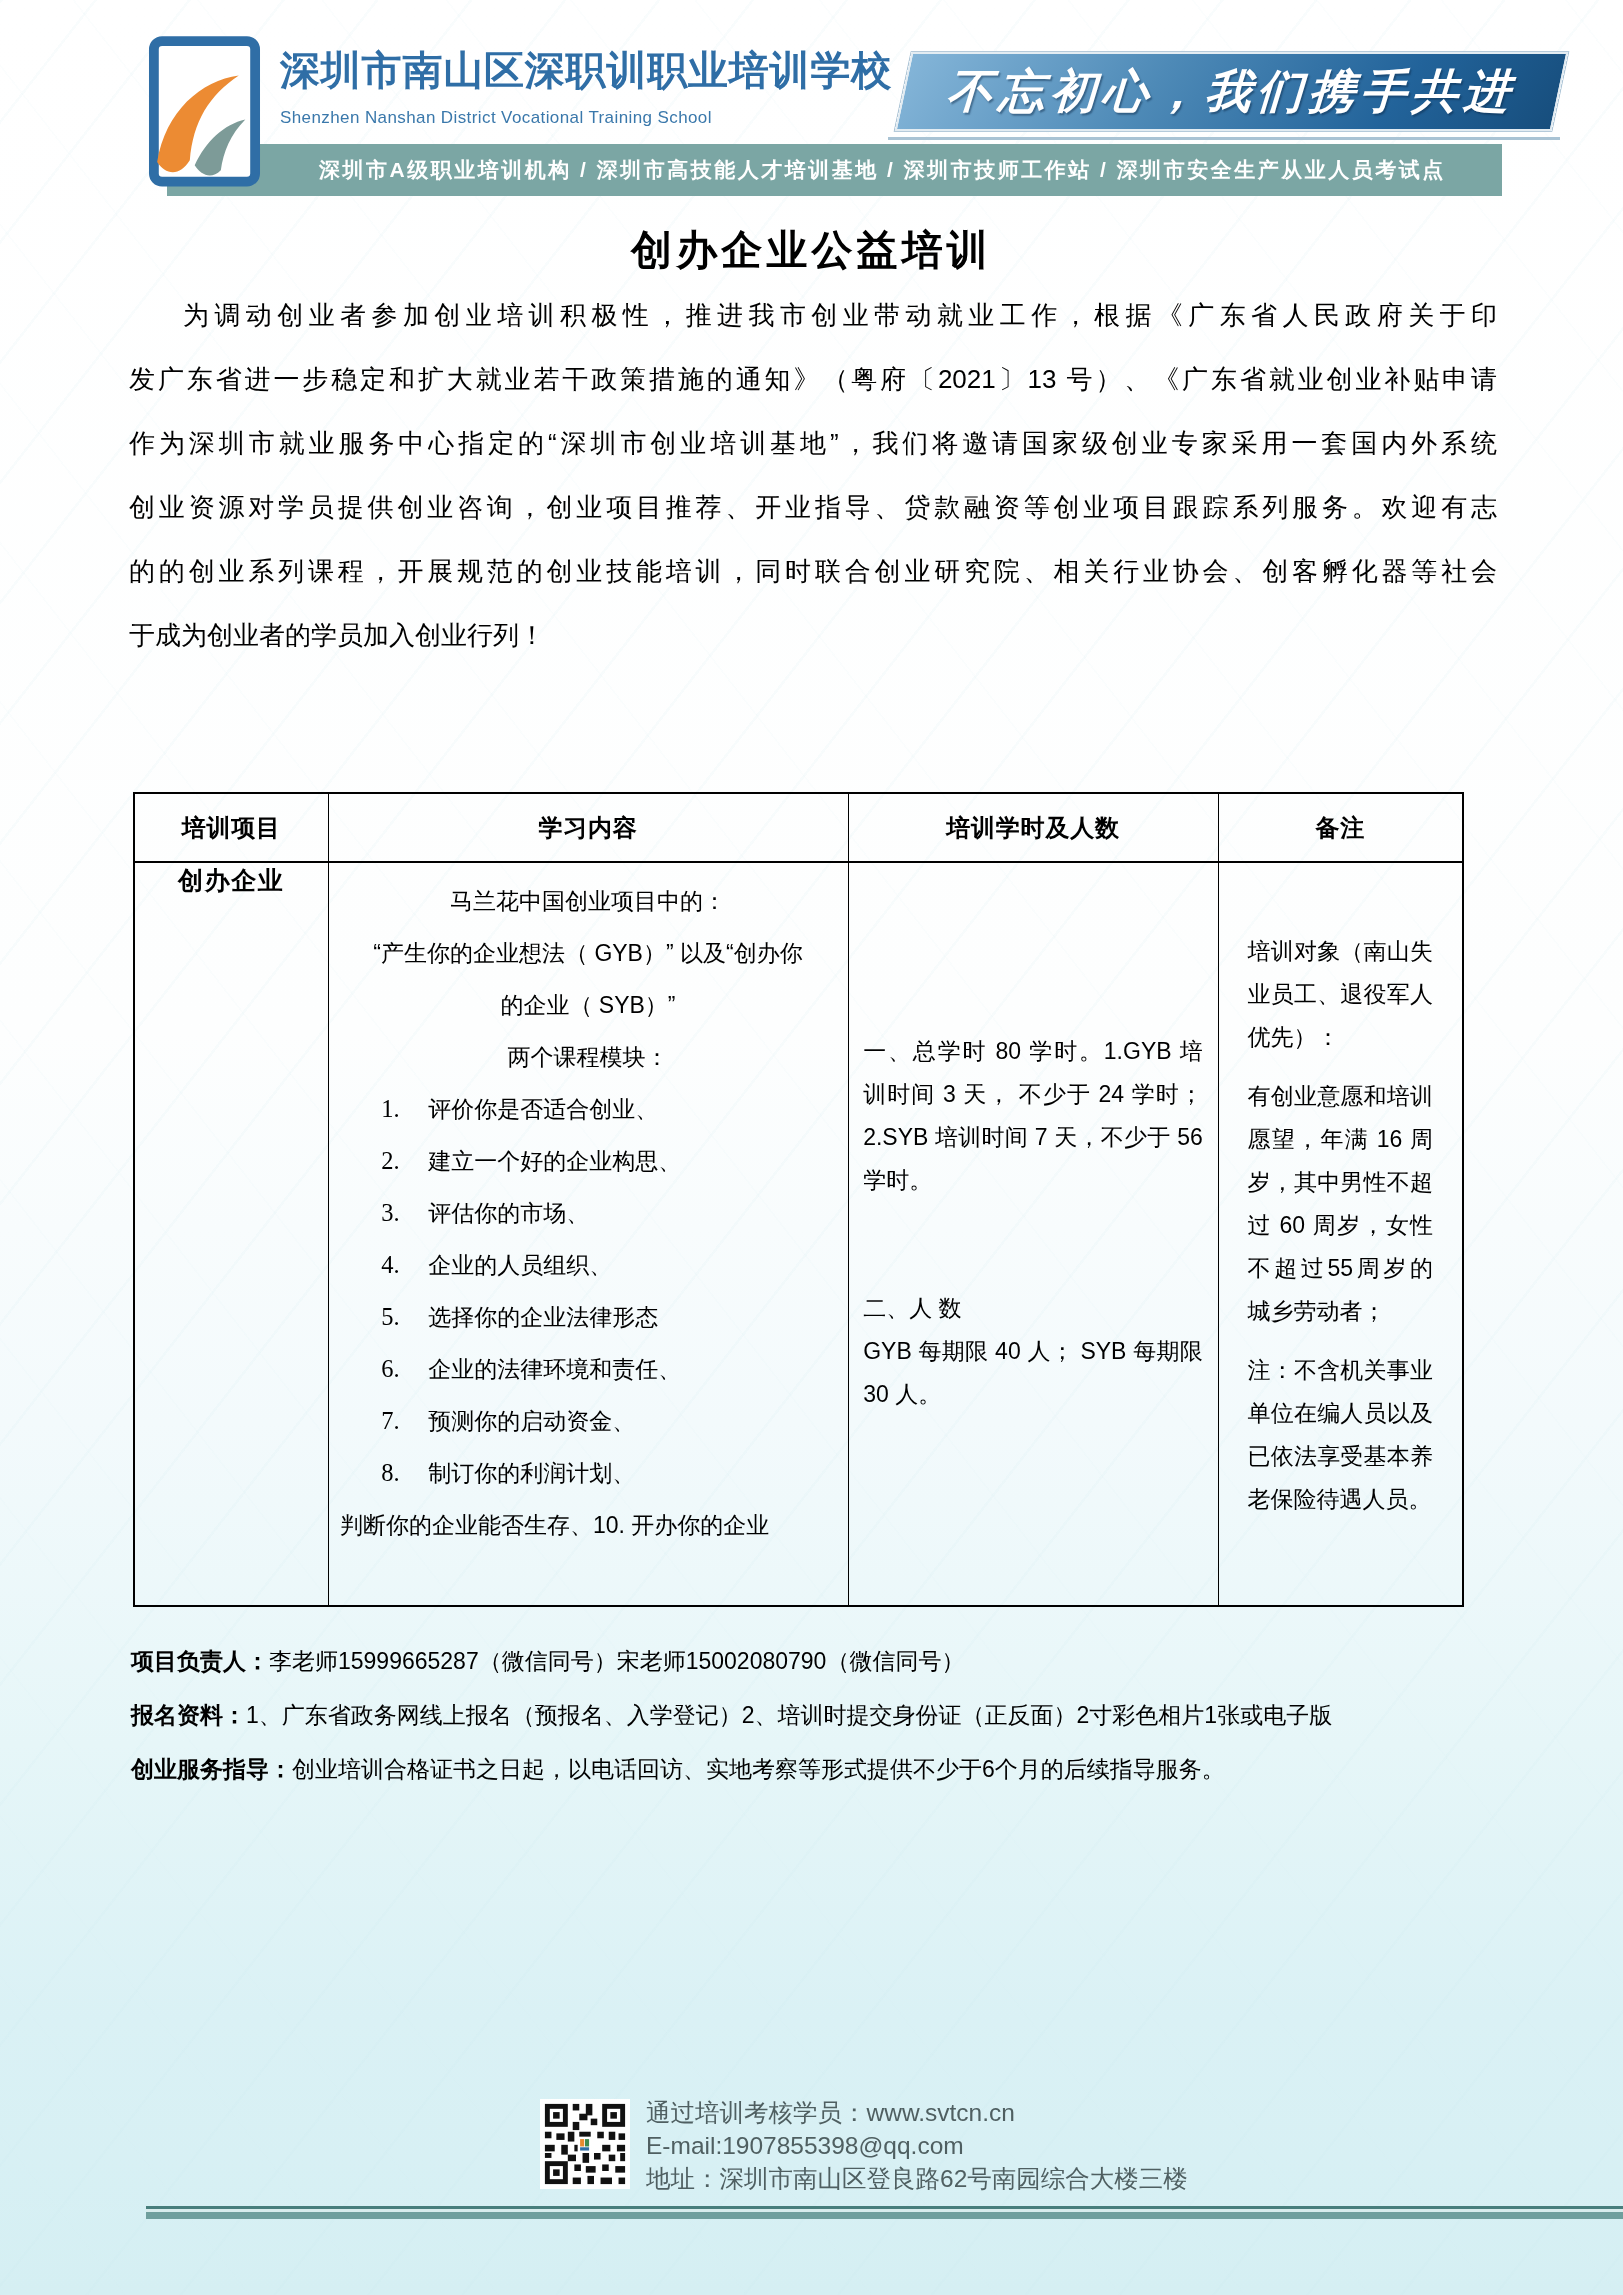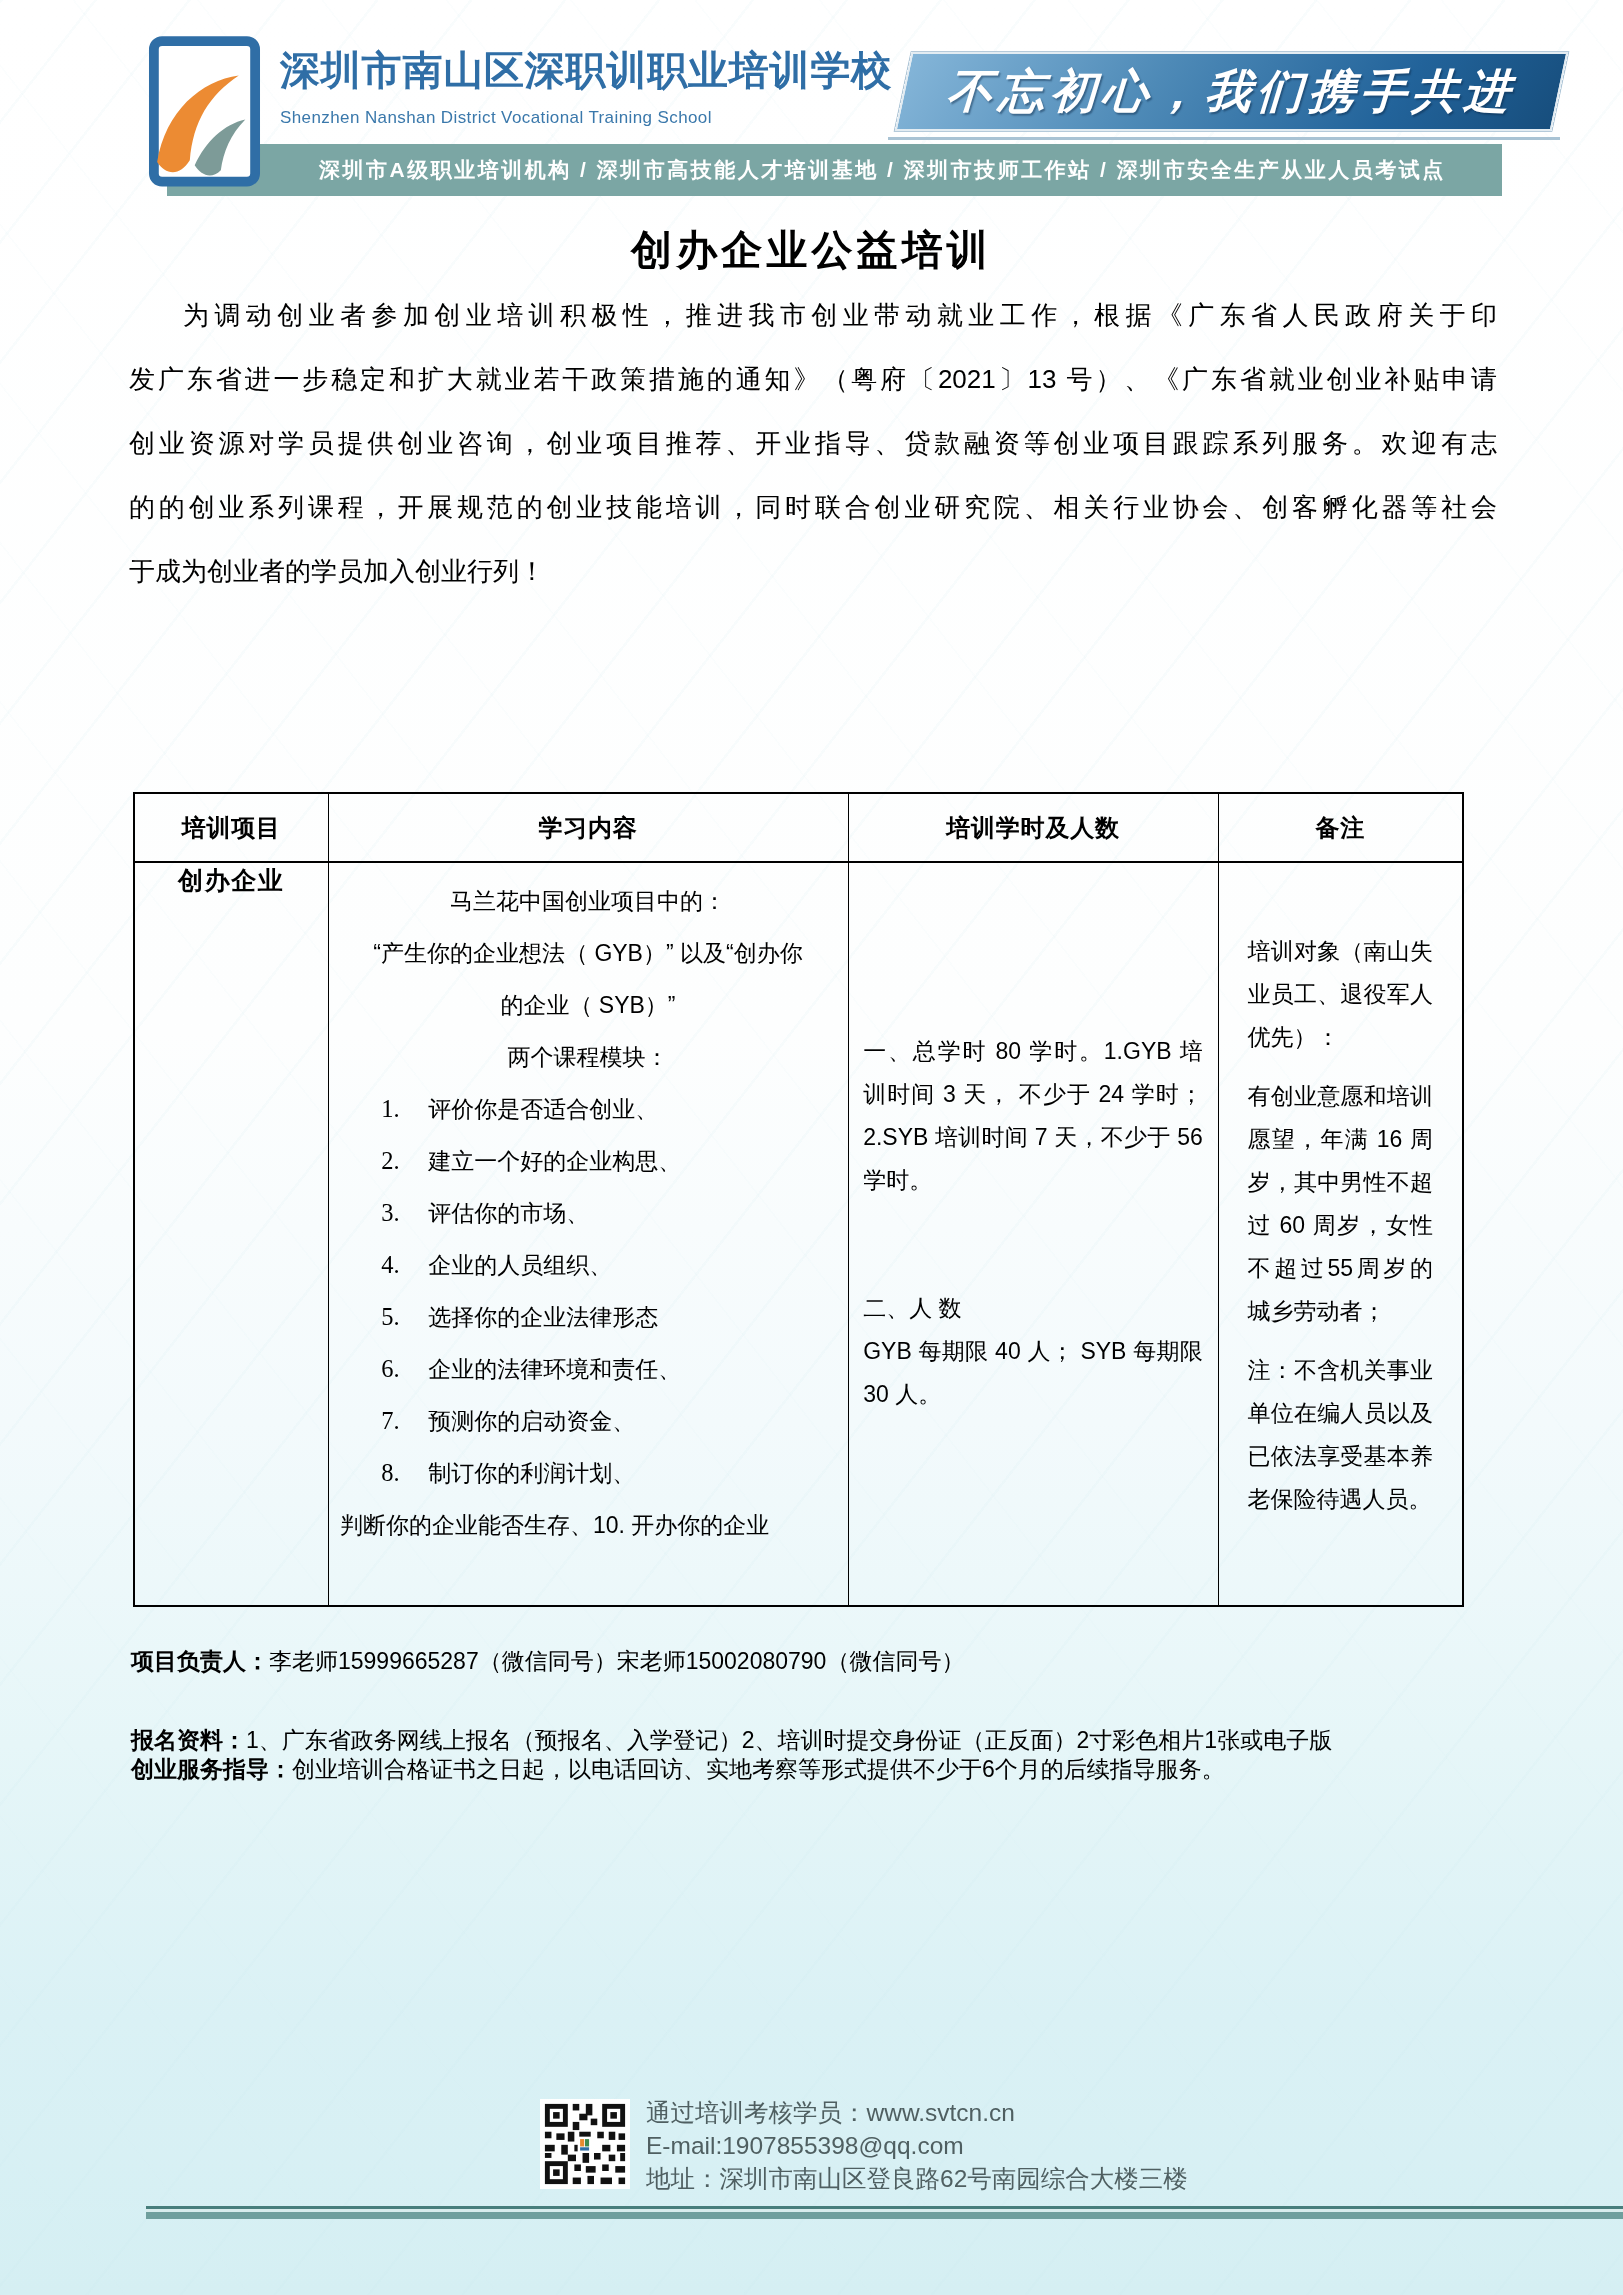--- a/index.html
+++ b/index.html
@@ -76,21 +76,21 @@
   td.c3{padding:0 14.7px;}
   .c3-flex{display:flex;flex-direction:column;justify-content:center;height:100%;min-height:720px;}
   td.c3 p{margin:0;font-size:23px;line-height:43px;text-align:justify;text-justify:inter-character;}
   td.c3 p.c3-t{margin-top:85px;}
   td.c4{padding:51px 13px 0 13px;}
   td.c4 p{margin:16px;font-size:23px;line-height:43px;text-align:justify;text-justify:inter-character;}
 
   
   .info-line{position:absolute;left:131px;width:1374px;font-size:23px;color:#000;white-space:nowrap;}
   .info-line b{font-weight:bold;}
-  .info-1{top:1646px;} .info-2{top:1700px;margin-top:25px;} .info-3{top:1754px;} .info-4{top:1818px;}
+  .info-1{top:1646px;} .info-2{top:1700px;} .info-3{top:1754px;} .info-4{top:1818px;}
 
   
   .qr{position:absolute;left:540px;top:2099px;width:90px;height:90px;background:#fff;}
   .contact{position:absolute;left:646px;top:2096px;font-size:24.5px;line-height:33px;color:#4f5f61;}
   .contact div{white-space:nowrap;}
   .footer-rule{
     position:absolute;left:146px;top:2206px;width:1477px;height:13px;
     background:linear-gradient(180deg,#477e7c 0,#477e7c 3.3px,#d8ecec 3.3px,#d8ecec 5.7px,#6f9f9d 5.7px,#6f9f9d 13px);
   }
 </style>
@@ -116,20 +116,21 @@
   <div class="banner-underline"></div>
   <div class="credentials">
     <span>深圳市A级职业培训机构 / 深圳市高技能人才培训基地 / 深圳市技师工作站 / 深圳市安全生产从业人员考试点</span>
   </div>
 
   <h1 class="doc-title">创办企业公益培训</h1>
 
   <div class="intro">
     <div class="intro-line first">为调动创业者参加创业培训积极性，推进我市创业带动就业工作，根据《广东省人民政府关于印</div>
     <div class="intro-line">发广东省进一步稳定和扩大就业若干政策措施的通知》（粤府〔2021〕13 号）、《广东省就业创业补贴申请</div>
+    <div class="intro-line">作为深圳市就业服务中心指定的“深圳市创业培训基地”，我们将邀请国家级创业专家采用一套国内外系统</div>
     <div class="intro-line">创业资源对学员提供创业咨询，创业项目推荐、开业指导、贷款融资等创业项目跟踪系列服务。欢迎有志</div>
     <div class="intro-line">的的创业系列课程，开展规范的创业技能培训，同时联合创业研究院、相关行业协会、创客孵化器等社会</div>
     <div class="intro-line last">于成为创业者的学员加入创业行列！</div>
   </div>
 
   <table class="course-table">
     <colgroup>
       <col style="width:194px">
         <col style="width:520px">
         <col style="width:370px">

